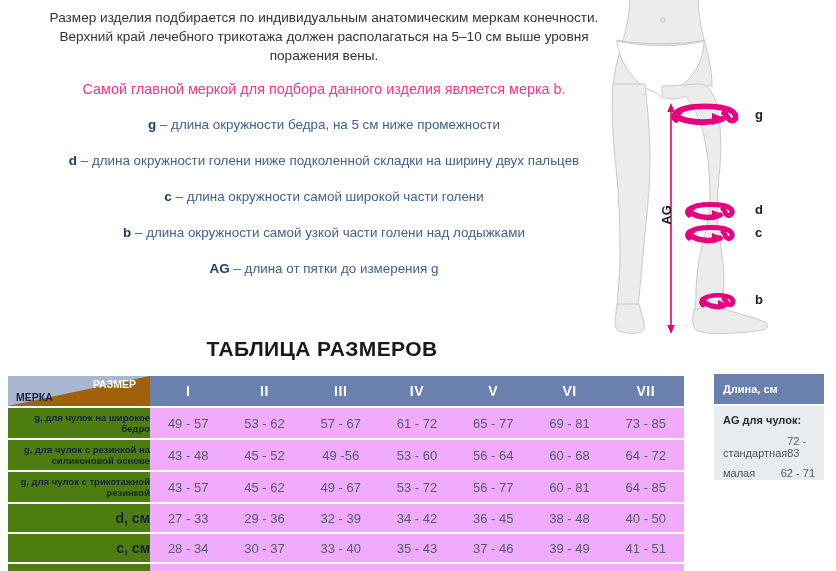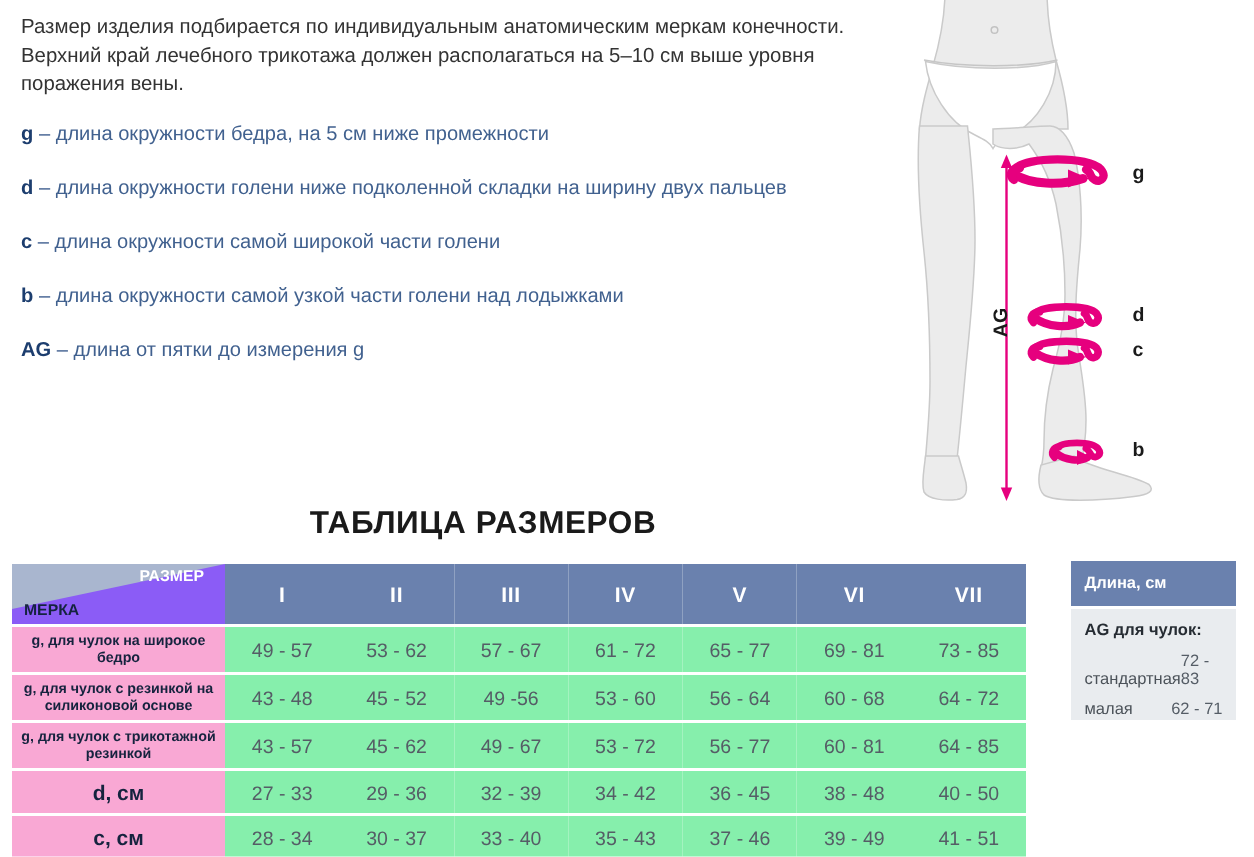--- a/index.html
+++ b/index.html
@@ -11,23 +11,24 @@
     width: 836px;
     height: 571px;
     position: relative;
     font-family: "Liberation Sans", sans-serif;
     overflow: hidden;
   }
 
   
   #text-column {
     position: absolute;
-    left: 14px;
+    left: 24px;
     top: 8px;
     width: 600px;
+    text-align: center;
   }
   .para {
     color: #333333;
     font-size: 13.6px;
     line-height: 19px;
     margin: 0 0 14px 0;
     font-family: "Liberation Sans", sans-serif;
   }
   .highlight-line {
     color: #ec3b8b;
@@ -83,23 +84,23 @@
     border-spacing: 0px 2px;
     width: 676px;
     table-layout: fixed;
   }
   table.size-table td, table.size-table th {
     padding: 0;
     margin: 0;
   }
   .hdr-corner {
     width: 142px;
-    height: 40px;
+    height: 30px;
     position: relative;
-    background: #8b5cf6;
+    background: #a16207;
     overflow: hidden;
     vertical-align: middle;
     text-decoration: underline;
   }
   .hdr-corner .tri {
     position: absolute;
     left: 0; top: 0;
     width: 0; height: 0;
     border-top: 30px solid #a9b6cf;
     border-right: 142px solid transparent;
@@ -126,35 +127,35 @@
     background: #6a81ae;
     color: #ffffff;
     font-size: 14px;
     font-weight: bold;
     height: 30px;
     text-align: center;
     vertical-align: middle;
     letter-spacing: 0.5px;
   }
   td.row-label {
-    background: #f9a8d4;
+    background: #4d7c0f;
     color: #15233e;
     font-size: 9.5px;
     font-weight: bold;
-    text-align: center;
+    text-align: right;
     vertical-align: middle;
     line-height: 11.5px;
     padding: 3px 4px;
   }
   td.row-label.big {
     font-size: 14px;
     line-height: 16px;
   }
   td.val {
-    background: #86efac;
+    background: #f0abfc;
     color: #555d66;
     font-size: 13px;
     text-align: center;
     vertical-align: middle;
     height: 28px;
   }
   tr.r-tall td { height: 30px; }
 
   
   #length-panel {
@@ -197,20 +198,21 @@
   }
   .lp-row .lp-val { color: #555d66; }
 </style>
 </head>
 <body>
 
 <div id="text-column">
 
   <p class="para">Размер изделия подбирается по индивидуальным анатомическим меркам конечности. Верхний край лечебного трикотажа должен располагаться на 5–10 см выше уровня поражения вены.</p>
 
+  <p class="highlight-line">Самой главной меркой для подбора данного изделия является мерка b.</p>
 
   <div class="def-row">
     <span class="def-key">g</span>
     <span class="def-dash">–</span>
     <span class="def-text">длина окружности бедра, на 5 см ниже промежности</span>
   </div>
 
   <div class="def-row">
     <span class="def-key">d</span>
     <span class="def-dash">–</span>

